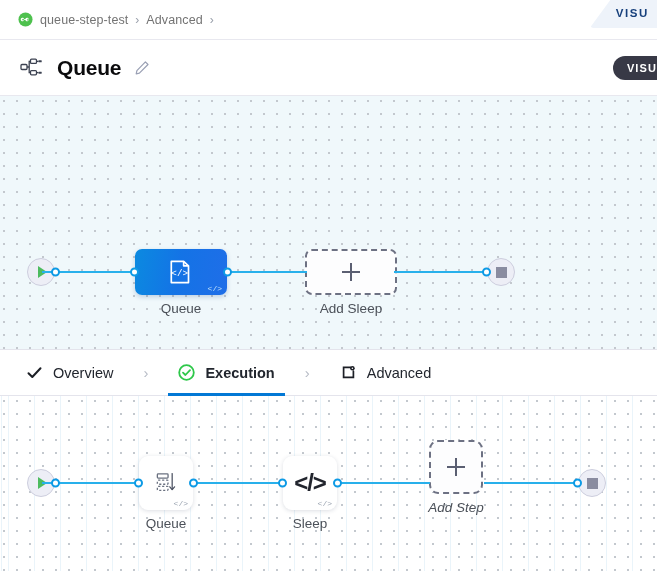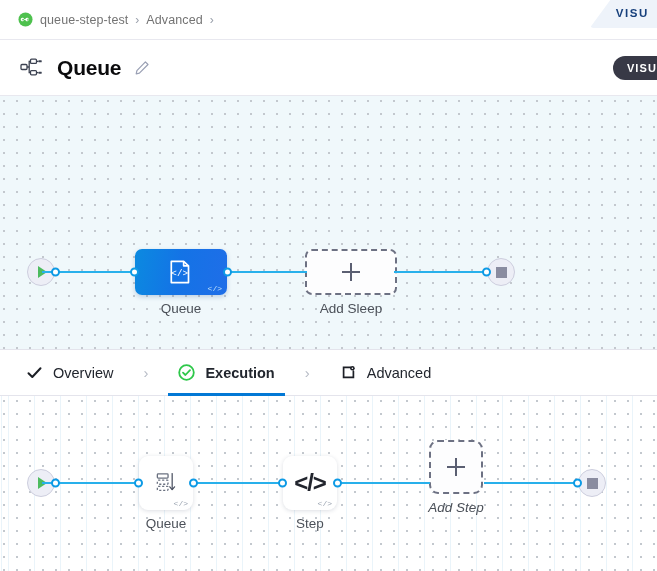--- a/index.html
+++ b/index.html
@@ -435,21 +435,21 @@
       <div class="step-label">Queue</div>
     </div>
 
     <div class="node" style="left:283px; top:60px;">
       <div class="step-node">
         <span class="sleep-glyph">&lt;/&gt;</span>
         <span class="code-badge">&lt;/&gt;</span>
       </div>
       <div class="port" style="left:-5px;"></div>
       <div class="port" style="left:50px;"></div>
-      <div class="step-label">Step</div>
+      <div class="step-label">Sleep</div>
     </div>
 
     <div class="node" style="left:429px; top:44px;font-style:italic;">
       <div class="add-step-box">
         <div class="plus"></div>
       </div>
       <div class="step-label">Add Step</div>
     </div>
 
     <div class="node" style="left:569px; top:73px;">

